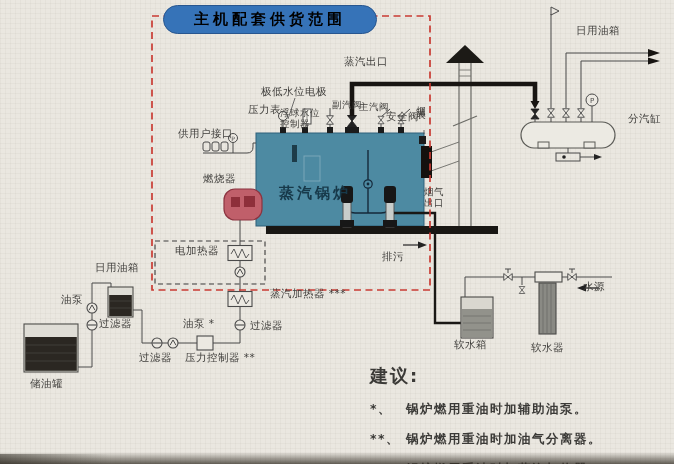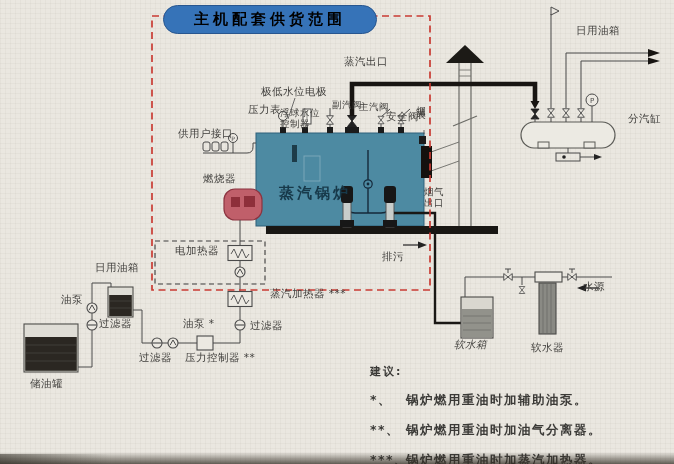--- a/index.html
+++ b/index.html
@@ -21,21 +21,21 @@
     position:absolute;left:163px;top:5px;width:212px;height:27px;
     background:#3673b8;border:1px solid #28568f;border-radius:15px;
     display:flex;align-items:center;justify-content:center;
     color:#000000;font-weight:bold;font-size:15px;letter-spacing:4px;
   }
   .boiler-name{
     position:absolute;left:279px;top:184px;font-size:15px;font-weight:bold;
     letter-spacing:3px;color:#17394a;
   }
   .notes{position:absolute;left:370px;top:364px;color:#3b3a37;font-weight:600;}
-  .notes .hd{font-size:11px;letter-spacing:2px;margin-bottom:2px;}
+  .notes .hd{font-size:18px;letter-spacing:2px;margin-bottom:2px;}
   .note-row{display:flex;font-size:12.5px;letter-spacing:1.5px;margin-top:13px;}
   .note-row .mk{width:36px;flex:none;}
   .edge-bottom{
     position:absolute;left:0;bottom:0;width:674px;height:12px;
     background:linear-gradient(to bottom, rgba(0,0,0,0), rgba(52,47,38,0.75));
   }
   .edge-left{
     position:absolute;left:0;bottom:0;width:110px;height:10px;
     background:linear-gradient(to right, rgba(40,36,28,0.5), rgba(0,0,0,0));
   }
@@ -239,21 +239,21 @@
   <div class="lbl pre sm" style="left:424px;top:177px;">烟气
 出口</div>
   <div class="lbl" style="left:178px;top:127px;">供用户接口</div>
   <div class="lbl" style="left:203px;top:172px;">燃烧器</div>
   <div class="boiler-name">蒸汽锅炉</div>
   <div class="lbl" style="left:382px;top:250px;">排污</div>
 
   <div class="lbl" style="left:576px;top:24px;">日用油箱</div>
   <div class="lbl" style="left:628px;top:112px;">分汽缸</div>
 
-  <div class="lbl" style="left:454px;top:338px;font-style:italic;">软水箱</div>
+  <div class="lbl" style="left:454px;top:338px;">软水箱</div>
   <div class="lbl" style="left:531px;top:341px;">软水器</div>
   <div class="lbl" style="left:583px;top:280px;">水源</div>
 
   <div class="lbl" style="left:95px;top:261px;">日用油箱</div>
   <div class="lbl" style="left:61px;top:293px;">油泵</div>
   <div class="lbl" style="left:99px;top:317px;">过滤器</div>
   <div class="lbl" style="left:30px;top:377px;">储油罐</div>
   <div class="lbl" style="left:139px;top:351px;">过滤器</div>
   <div class="lbl" style="left:163px;top:317px;margin-left:20px;">油泵 *</div>
   <div class="lbl" style="left:185px;top:351px;">压力控制器 **</div>

